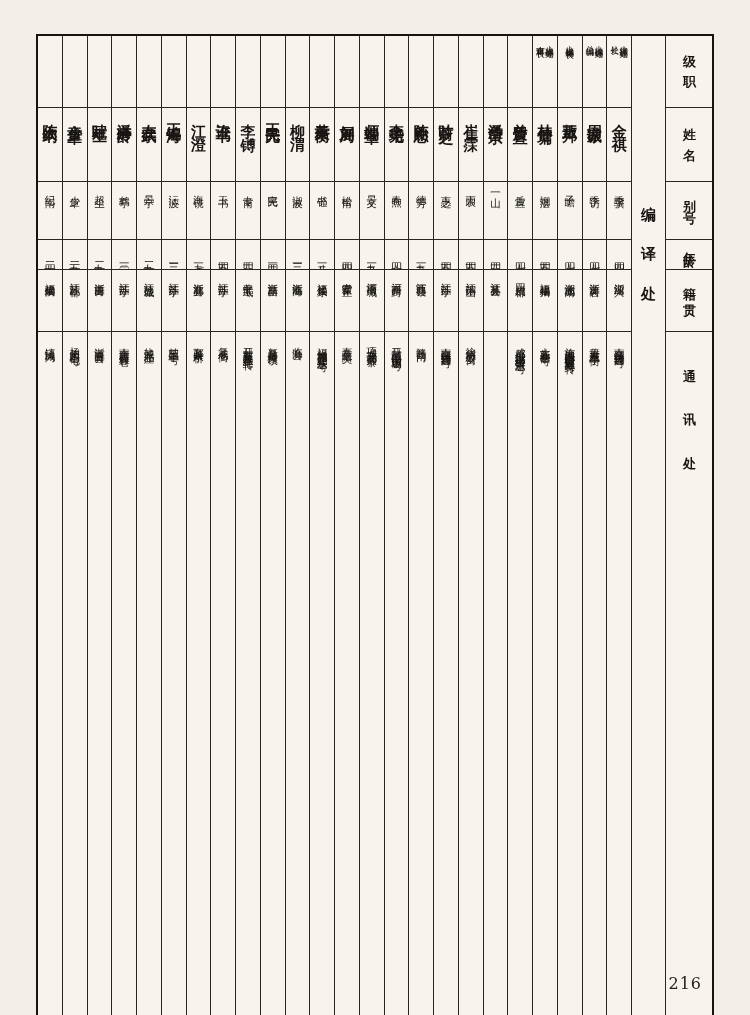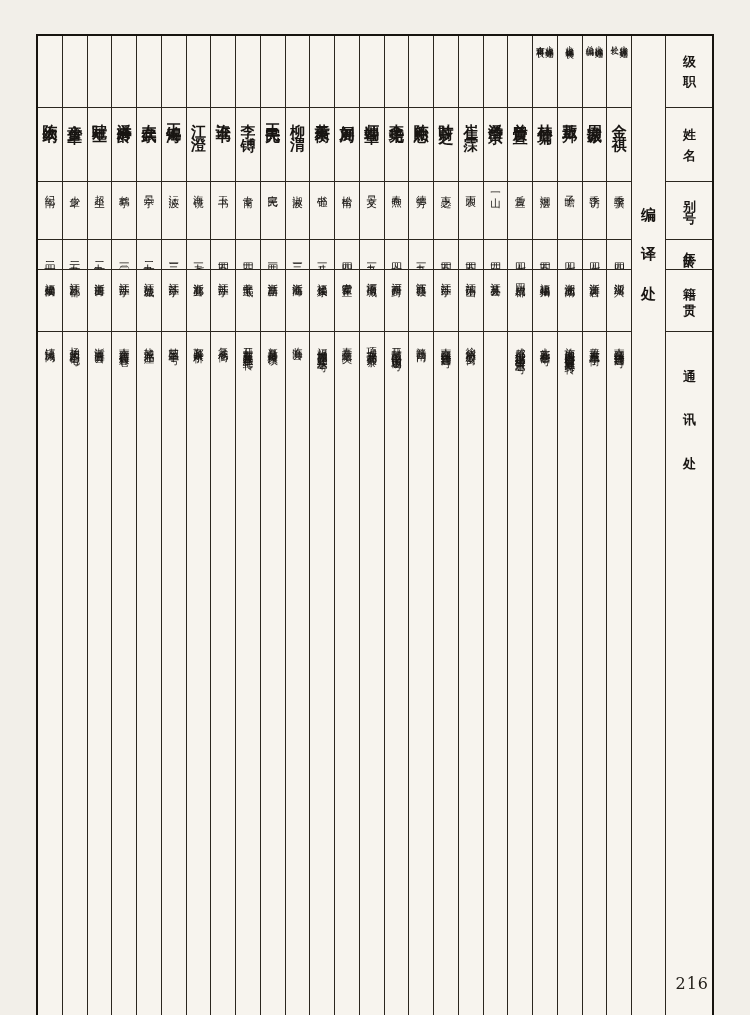--- a/index.html
+++ b/index.html
@@ -48,21 +48,21 @@
   .t-top .sec { padding-top:158px; letter-spacing:40px; }
   
   .hl { font-size:13px; font-weight:700; }
   .hl-rank  { letter-spacing:20px; padding-top:9px; }
   .hl-name  { letter-spacing:20px; padding-top:10px; }
   .hl-alias { letter-spacing:12px; padding-top:8px; }
   .hl-age   { letter-spacing:2px; padding-top:2px; }
   .hl-native{ letter-spacing:16px; padding-top:8px; }
   .hl-addr  { letter-spacing:44px; padding-top:26px; }
   .page-number {
-    position:absolute; right:41px; bottom:22px;
+    position:absolute; right:48px; bottom:22px;
     font-size:16px; letter-spacing:1px; color:#24201a;
     font-family:"DejaVu Serif","Liberation Serif",serif;
   }
 </style>
 </head>
 <body>
 
 <div class="sheet">
   <div class="frame">
 

